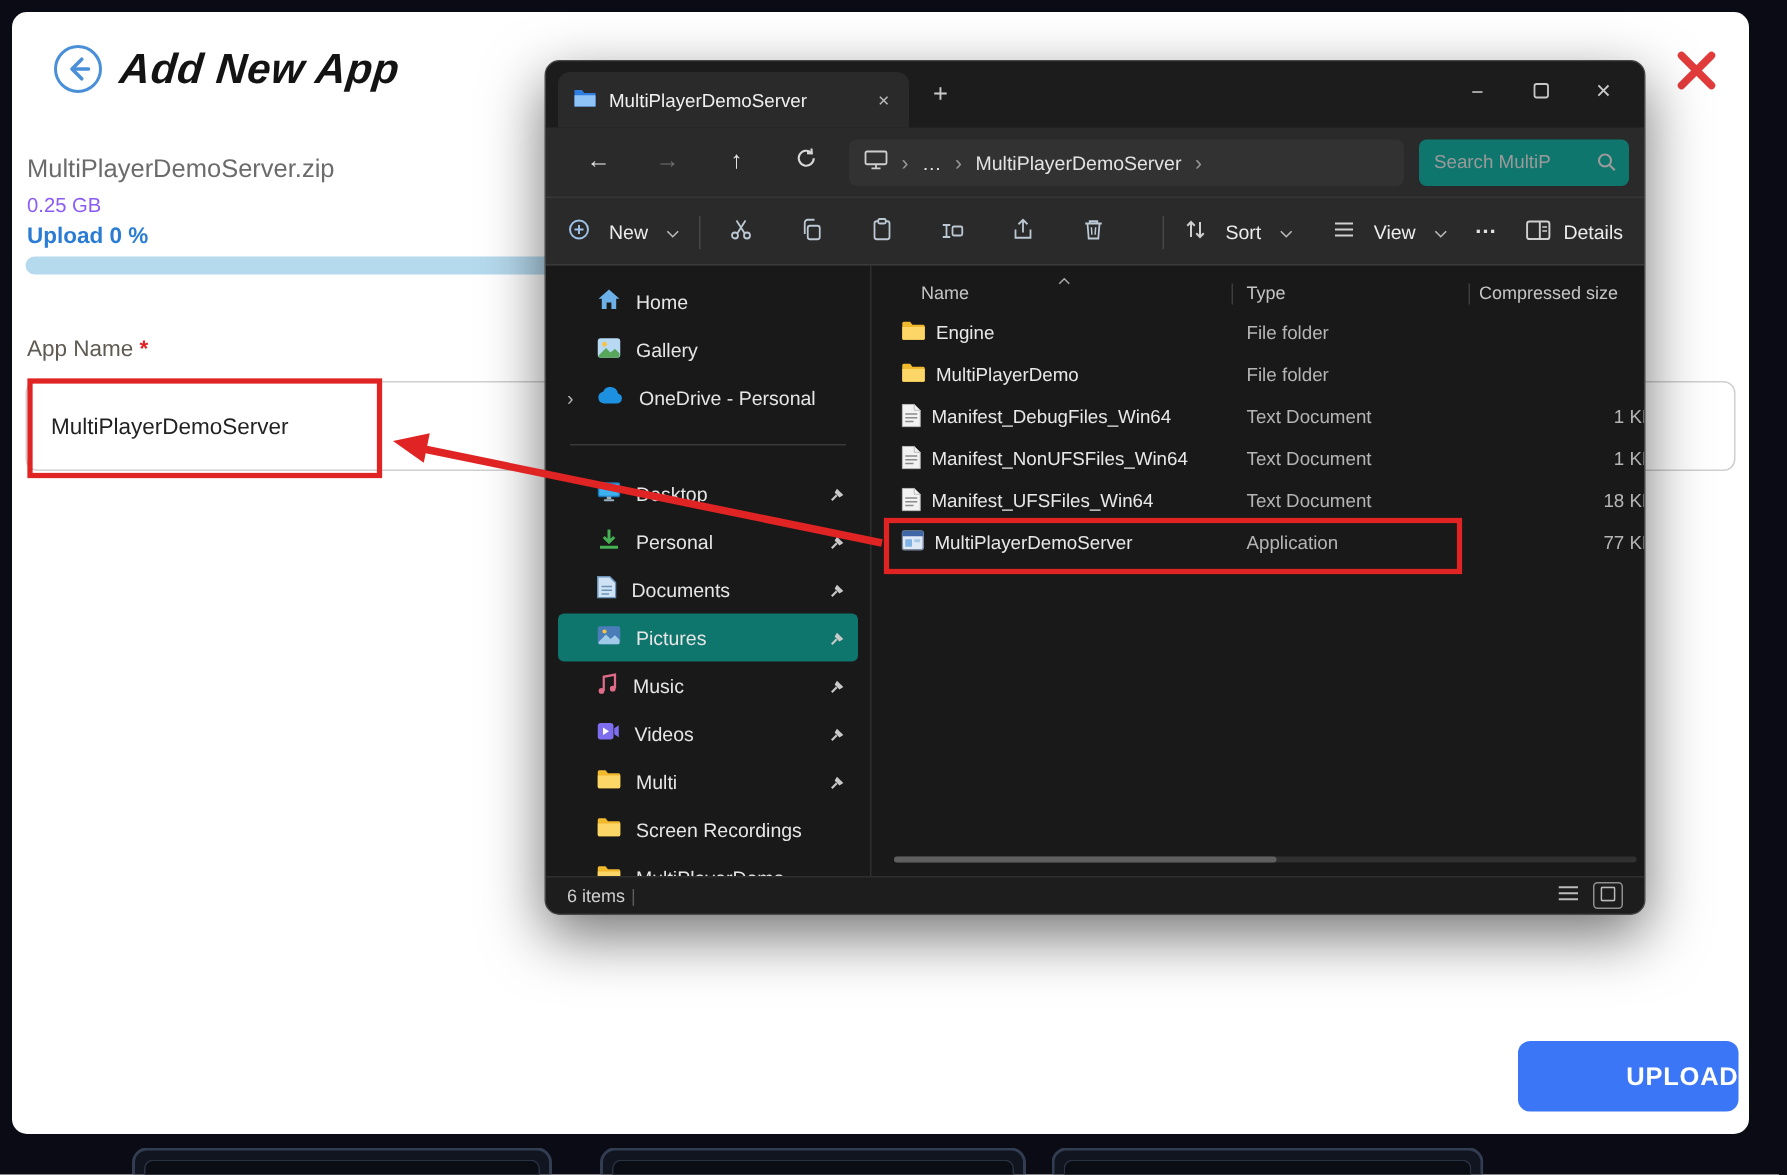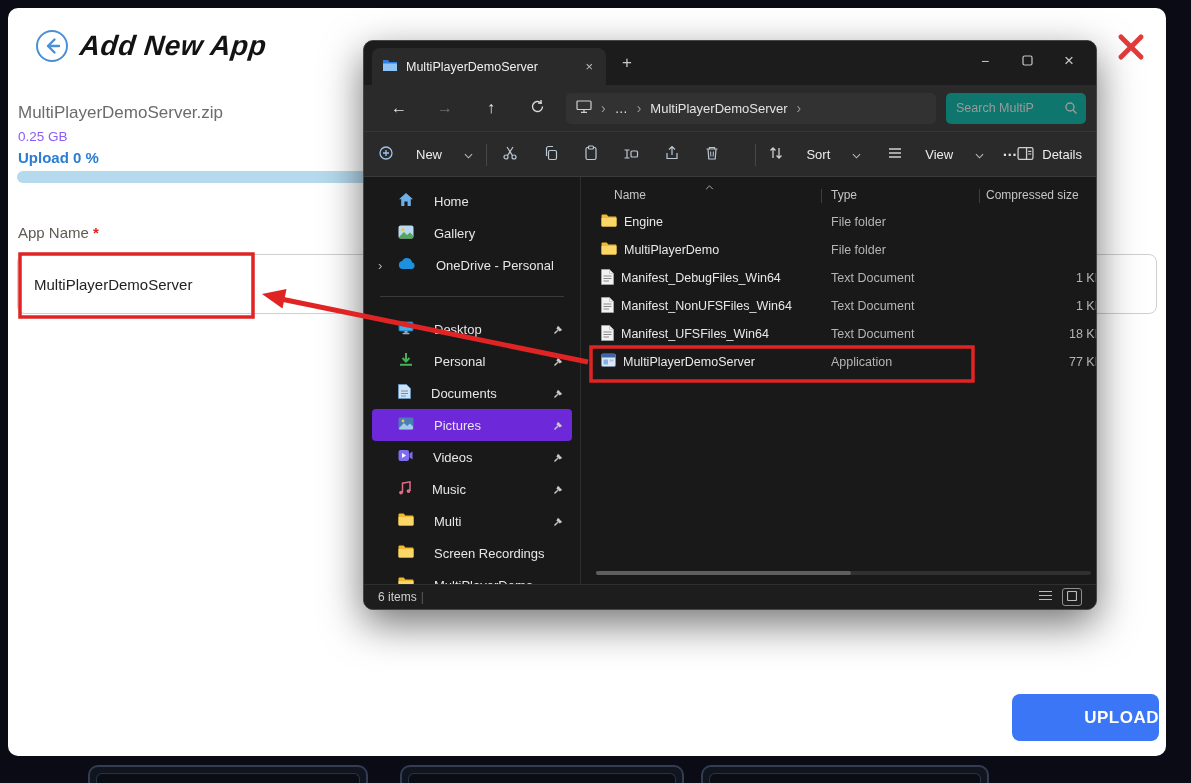--- a/index.html
+++ b/index.html
@@ -71,38 +71,38 @@
   .crumb-chev { color:#9a9a9a; font-size:14px; }
   .search-pill { margin-left:10px; width:140px; height:31px; background:#0f766e; border-radius:5px;
     position:relative; }
   .search-pill input { position:absolute; left:0; top:0; width:112px; height:31px; background:transparent;
     border:none; outline:none; padding:0 0 0 10px; font-size:12.5px; color:#c8c8c8;
     font-family:"Liberation Sans", sans-serif; }
   .search-pill input::placeholder { color:#9a9a9a; opacity:1; }
   .search-pill .mag { position:absolute; right:8px; top:8px; }
 
   .ex-toolbar { display:flex; align-items:center; height:46px; padding:0 14px; border-top:1px solid #363636; }
-  .tb-group { display:flex; align-items:center; gap:22px; cursor:pointer; }
+  .tb-group { display:flex; align-items:center; gap:12px; cursor:pointer; }
   .tb-label { font-size:13px; color:#ececec; }
   .tb-sep { width:1px; height:22px; background:#474747; margin:0 13px; }
   .tb-ico { width:28px; height:28px; display:flex; align-items:center; justify-content:center;
     margin-right:19px; cursor:pointer; }
   .tb-ico:last-of-type { margin-right:0; }
   .tb-more { margin-left:16px; color:#e0e0e0; font-size:15px; font-weight:bold; cursor:pointer;
     transform:translateY(-4px); }
   .tb-details { margin-left:auto; display:flex; align-items:center; gap:8px; cursor:pointer; }
   .tb-sort { margin-right:26px; }
   .tb-view { margin-right:2px; }
 
   .ex-body { position:absolute; top:136px; left:0; right:0; bottom:25px; display:flex; }
   .ex-sidebar { width:217px; border-right:1px solid #2e2e2e; padding-top:8px; overflow:hidden; }
   .sb-item { height:32px; display:flex; align-items:center; margin:0 8px; padding:0 8px 0 26px;
-    gap:20px; color:#e6e6e6; font-size:13px; border-radius:4px; position:relative; cursor:pointer;
+    gap:10px; color:#e6e6e6; font-size:13px; border-radius:4px; position:relative; cursor:pointer;
     white-space:nowrap; }
-  .sb-item.sel { background:#6d28d9; }
+  .sb-item.sel { background:#0f766e; }
   .sb-chev { position:absolute; left:6px; color:#b5b5b5; font-size:13px; }
   .sb-pin { margin-left:auto; display:flex; }
   .sb-sep { height:32px; position:relative; }
   .sb-sep-line { position:absolute; left:16px; right:16px; top:15px; height:1px; background:#3a3a3a; }
 
   .ex-main { flex:1; position:relative; overflow:hidden; }
   .fhdr { position:absolute; top:6px; left:0; right:0; height:24px; font-size:12px; color:#c5c5c5; }
   .fh-name { position:absolute; left:33px; top:5px; }
   .fh-type { position:absolute; left:250px; top:5px; }
   .fh-size { position:absolute; left:405px; top:5px; }
@@ -481,44 +481,44 @@
         <span class="sb-pin">
           <svg width="11" height="11" viewBox="0 0 11 11">
               <line x1="1.5" y1="9.5" x2="4.8" y2="6.2" stroke="#c9c9c9" stroke-width="1.4"></line>
               <path d="M5 1.8 L9.2 6 L6.6 7.6 L3.4 4.4 Z" fill="#c9c9c9"></path>
             </svg>
         </span>
       </div>
 
       <div class="sb-item">
         <span>
+          <svg width="14" height="15" viewBox="0 0 14 15">
+            <path d="M4.5 12.5 V3.2 L12 1.8 V11" stroke="#e06c8a" stroke-width="1.5" fill="none"></path>
+            <circle cx="3" cy="12.6" r="1.9" fill="#e06c8a"></circle>
+            <circle cx="10.5" cy="11.1" r="1.9" fill="#e06c8a"></circle>
+          </svg>
+        </span>
+        <span>Music</span>
+        <span class="sb-pin">
+          <svg width="11" height="11" viewBox="0 0 11 11">
+              <line x1="1.5" y1="9.5" x2="4.8" y2="6.2" stroke="#c9c9c9" stroke-width="1.4"></line>
+              <path d="M5 1.8 L9.2 6 L6.6 7.6 L3.4 4.4 Z" fill="#c9c9c9"></path>
+            </svg>
+        </span>
+      </div>
+
+      <div class="sb-item">
+        <span>
           <svg width="15" height="13" viewBox="0 0 15 13">
             <rect x="0.5" y="1" width="10.5" height="11" rx="2" fill="#7f6df0"></rect>
             <path d="M11.5 4.5 L14.5 2.5 V10.5 L11.5 8.5 Z" fill="#7f6df0"></path>
             <path d="M4 4 L8 6.5 L4 9 Z" fill="#fff"></path>
           </svg>
         </span>
         <span>Videos</span>
-        <span class="sb-pin">
-          <svg width="11" height="11" viewBox="0 0 11 11">
-              <line x1="1.5" y1="9.5" x2="4.8" y2="6.2" stroke="#c9c9c9" stroke-width="1.4"></line>
-              <path d="M5 1.8 L9.2 6 L6.6 7.6 L3.4 4.4 Z" fill="#c9c9c9"></path>
-            </svg>
-        </span>
-      </div>
-
-      <div class="sb-item">
-        <span>
-          <svg width="14" height="15" viewBox="0 0 14 15">
-            <path d="M4.5 12.5 V3.2 L12 1.8 V11" stroke="#e06c8a" stroke-width="1.5" fill="none"></path>
-            <circle cx="3" cy="12.6" r="1.9" fill="#e06c8a"></circle>
-            <circle cx="10.5" cy="11.1" r="1.9" fill="#e06c8a"></circle>
-          </svg>
-        </span>
-        <span>Music</span>
         <span class="sb-pin">
           <svg width="11" height="11" viewBox="0 0 11 11">
               <line x1="1.5" y1="9.5" x2="4.8" y2="6.2" stroke="#c9c9c9" stroke-width="1.4"></line>
               <path d="M5 1.8 L9.2 6 L6.6 7.6 L3.4 4.4 Z" fill="#c9c9c9"></path>
             </svg>
         </span>
       </div>
 
       <div class="sb-item">
         <span>

